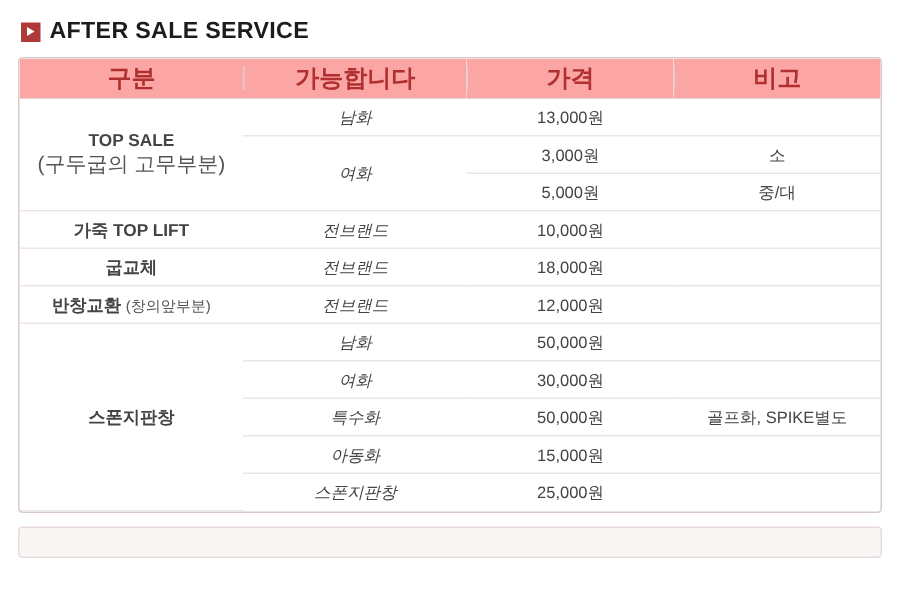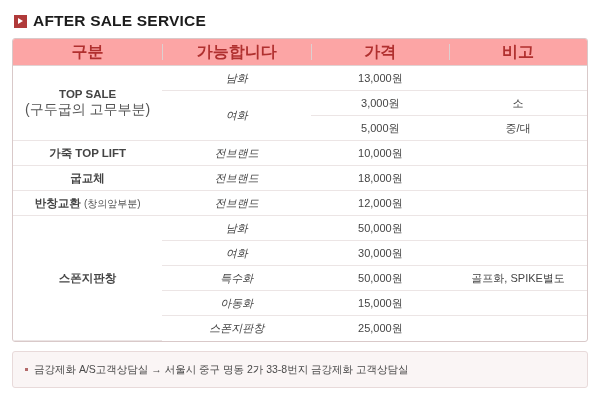--- a/index.html
+++ b/index.html
@@ -258,16 +258,15 @@
           <td class="item">스폰지판창</td>
           <td class="price-c">25,000원</td>
           <td class="note"></td>
         </tr>
 
       </tbody>
     </table>
   </div>
 
   <div class="notes">
-    <div class="note-line">금강제화 A/S고객상담실 → 서울시 중구 명동 2가 33-8번지 금강제화 고객상담실</div>
   </div>
 
 </div>
 
 </body></html>

